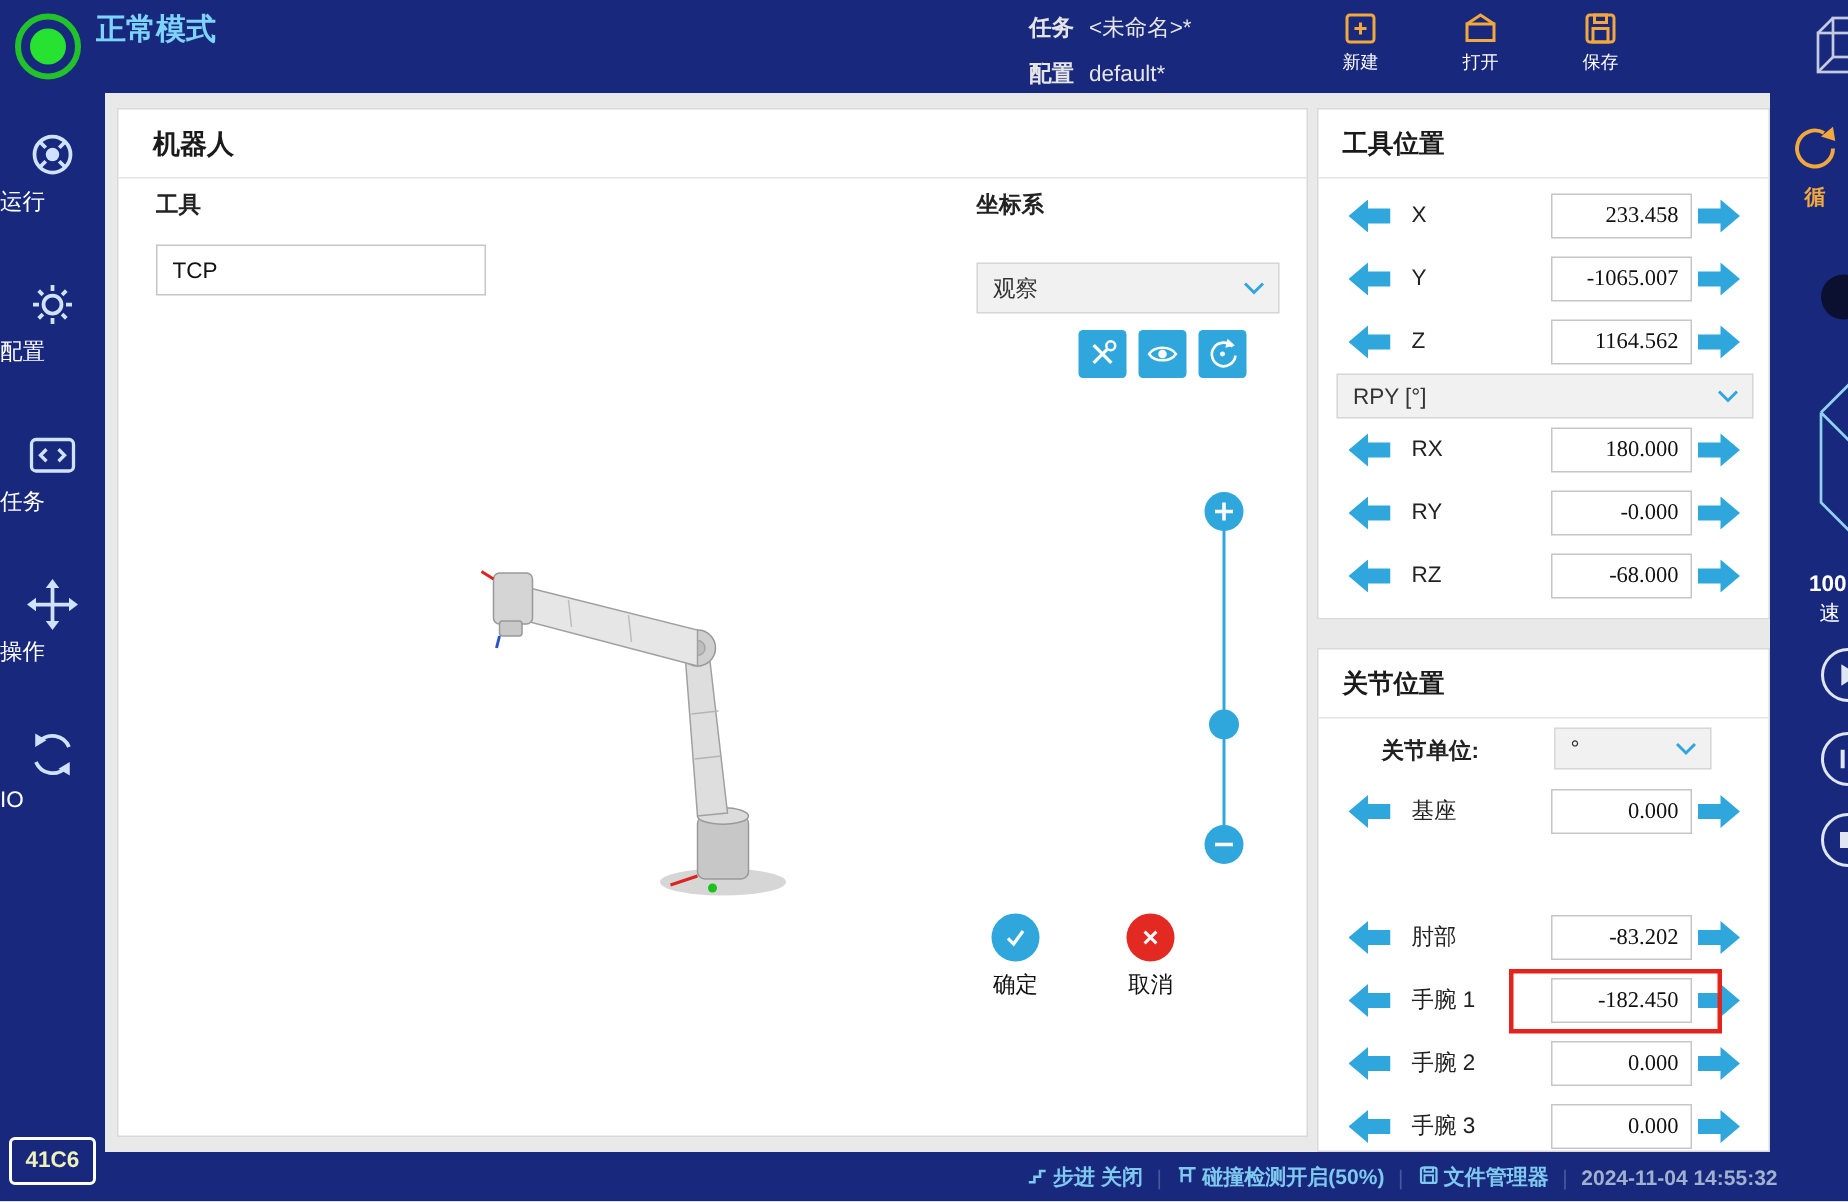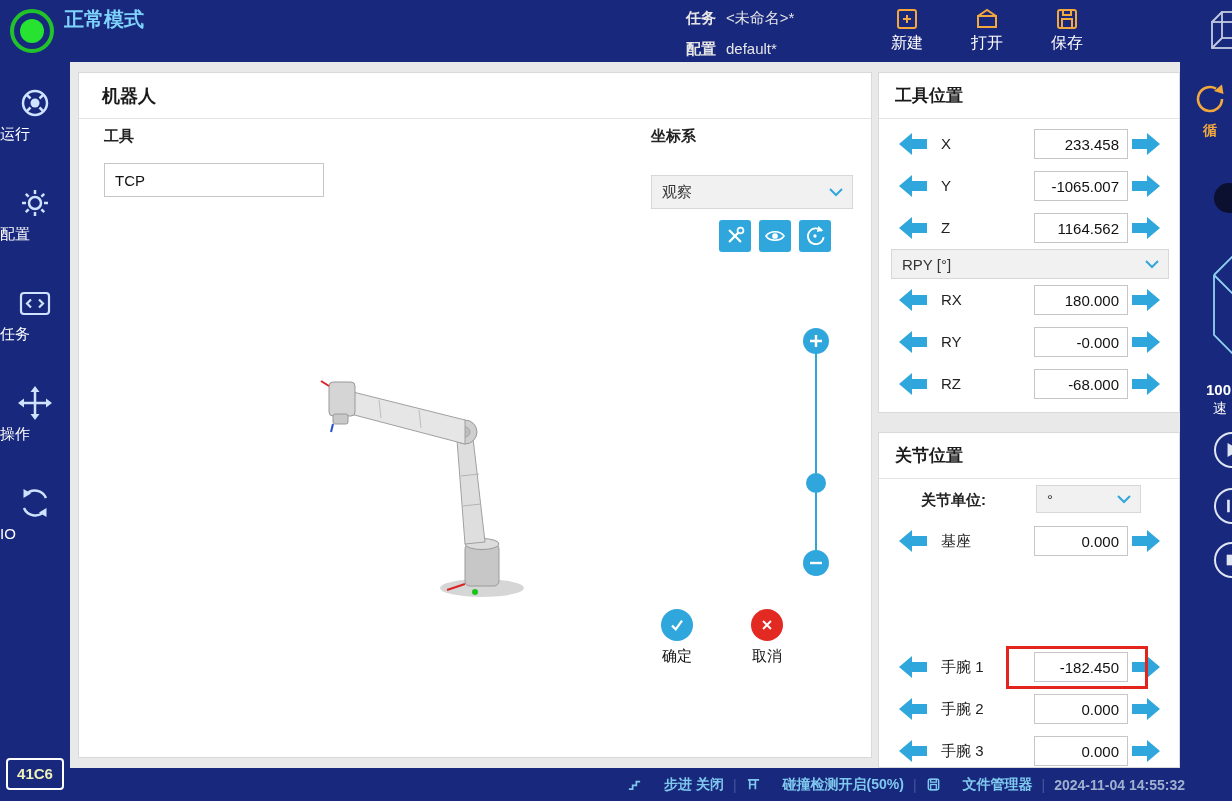--- a/index.html
+++ b/index.html
@@ -11,35 +11,35 @@
   #topbar { position:absolute; left:0; top:0; width:1232px; height:62px; background:#18287d; overflow:hidden; z-index:10; }
   #indicator { position:absolute; left:10px; top:9px; width:44px; height:44px; border-radius:50%; border:4px solid #22c32a; }
   #indicator .dot { width:24px; height:24px; border-radius:50%; background:#27e231; margin:6px auto; }
   #mode-label { position:absolute; left:64px; top:6px; color:#7dd3fc; font-size:20px; font-weight:700; }
   .tb-kv { position:absolute; left:686px; color:#e5e5e5; font-size:15px; white-space:nowrap; }
   .tb-kv .k { font-weight:700; margin-right:10px; }
   #task-row { top:9px; } #config-row { top:40px; }
   #tb-actions { position:absolute; left:878px; top:4px; display:flex; gap:22px; }
   .tb-action { width:58px; text-align:center; cursor:pointer; }
   .tb-action svg { display:block; margin:2px auto 0; }
-  .tb-action .alabel { color:#fff; font-size:16px; margin-top:1px; }
+  .tb-action .alabel { color:#fff; font-size:12px; margin-top:1px; }
   #tb-cube { position:absolute; left:1206px; top:6px; }
 
   
   #sidebar { position:absolute; left:0; top:62px; width:70px; height:739px; background:#18287d; z-index:9; }
   .sb-item { position:absolute; left:0; width:70px; text-align:left; cursor:pointer; }
   .sb-item svg { display:block; margin:0 auto; }
   .sb-item .sb-label { color:#fff; font-size:15px; margin-top:5px; }
   #device-code { position:absolute; left:6px; top:696px; width:58px; height:32px; border:2px solid #fff; border-radius:4px;
     color:#eef2b8; font-size:15px; font-weight:700; line-height:28px; text-align:center; }
 
   
   #statusbar { position:absolute; left:70px; top:768px; width:1162px; height:33px; background:#18287d; z-index:11;
     display:flex; align-items:center; justify-content:flex-end; padding-right:47px; gap:9px; }
-  .sb-stat { display:flex; align-items:center; gap:22px; color:#7fc9ee; font-size:14px; font-weight:700; white-space:nowrap; cursor:pointer; }
+  .sb-stat { display:flex; align-items:flex-start; gap:3px; color:#7fc9ee; font-size:14px; font-weight:700; white-space:nowrap; cursor:pointer; }
   .sb-sep { color:#46589f; font-size:14px; }
   #timestamp { color:#9fb0d0; font-size:14px; font-weight:700; }
 
   
   #rightstrip { position:absolute; left:1180px; top:62px; width:52px; height:706px; background:#18287d; overflow:hidden; z-index:8; }
   #loop-btn { position:absolute; left:10px; top:20px; width:40px; text-align:center; cursor:pointer; }
   #loop-btn .llabel { color:#f2a83c; font-size:14px; font-weight:700; margin-top:2px; }
   #speed-knob { position:absolute; left:34px; top:121px; width:30px; height:30px; border-radius:50%; background:#0b0f30; }
   #wire-cube { position:absolute; left:30px; top:183px; }
   #speed-value { position:absolute; left:26px; top:319px; color:#fff; font-size:15px; font-weight:700; }
@@ -75,21 +75,21 @@
   #confirm-circle { left:582px; top:536px; background:#2fa7dc; }
   #cancel-circle  { left:672px; top:536px; background:#e32a22; }
   .confirm-label { position:absolute; top:574px; width:60px; text-align:center; font-size:15px; font-weight:400; color:#111; }
 
   
   .jog-row { position:absolute; left:0; width:100%; height:30px; }
   .jog-btn { position:absolute; top:4px; width:28px; height:22px; cursor:pointer; }
   .jog-btn.left { left:20px; } .jog-btn.right { left:253px; }
   .jog-row .row-label { position:absolute; left:62px; top:0; line-height:30px; font-size:15px; color:#222; white-space:nowrap; }
   .jog-row .value-input { position:absolute; left:155px; top:0; width:94px; height:30px; border:1px solid #c6c6c6;
-    background:#fff; text-align:right; padding:0 8px; font-size:15px; color:#111; font-family:Liberation Sans, sans-serif; }
+    background:#fff; text-align:right; padding:0 8px; font-size:15px; color:#111; font-family:Liberation Serif, serif; }
   #highlight-box { position:absolute; left:127px; top:213px; width:142px; height:43px; border:3px solid #e2241c;
     z-index:5; pointer-events:none; }
 </style>
 </head>
 <body>
 
 <div id="app">
 
   <div id="topbar">
     <div id="indicator">
@@ -354,20 +354,30 @@
           <path d="M1 1 L7 7 L13 1" stroke="#2fa7dc" stroke-width="2" fill="none"></path>
         </svg>
     </div>
 
     <div class="jog-row" style="top:93px">
       <div class="jog-btn left"><svg width="28" height="22" viewBox="0 0 28 22">
             <polygon points="0,11 13,0 13,6 28,6 28,16 13,16 13,22" fill="#2fa7dc"></polygon>
           </svg></div>
       <div class="row-label">基座</div>
       <input class="value-input" value="0.000" style="">
+      <div class="jog-btn right"><svg width="28" height="22" viewBox="0 0 28 22">
+            <polygon points="28,11 15,0 15,6 0,6 0,16 15,16 15,22" fill="#2fa7dc"></polygon>
+          </svg></div>
+    </div>
+    <div class="jog-row" style="top:177px">
+      <div class="jog-btn left"><svg width="28" height="22" viewBox="0 0 28 22">
+            <polygon points="0,11 13,0 13,6 28,6 28,16 13,16 13,22" fill="#2fa7dc"></polygon>
+          </svg></div>
+      <div class="row-label">肘部</div>
+      <input class="value-input" value="-83.202" style="">
       <div class="jog-btn right"><svg width="28" height="22" viewBox="0 0 28 22">
             <polygon points="28,11 15,0 15,6 0,6 0,16 15,16 15,22" fill="#2fa7dc"></polygon>
           </svg></div>
     </div>
     <div class="jog-row" style="top:219px">
       <div class="jog-btn left"><svg width="28" height="22" viewBox="0 0 28 22">
             <polygon points="0,11 13,0 13,6 28,6 28,16 13,16 13,22" fill="#2fa7dc"></polygon>
           </svg></div>
       <div class="row-label">手腕 1</div>
       <input class="value-input" value="-182.450" style="">

